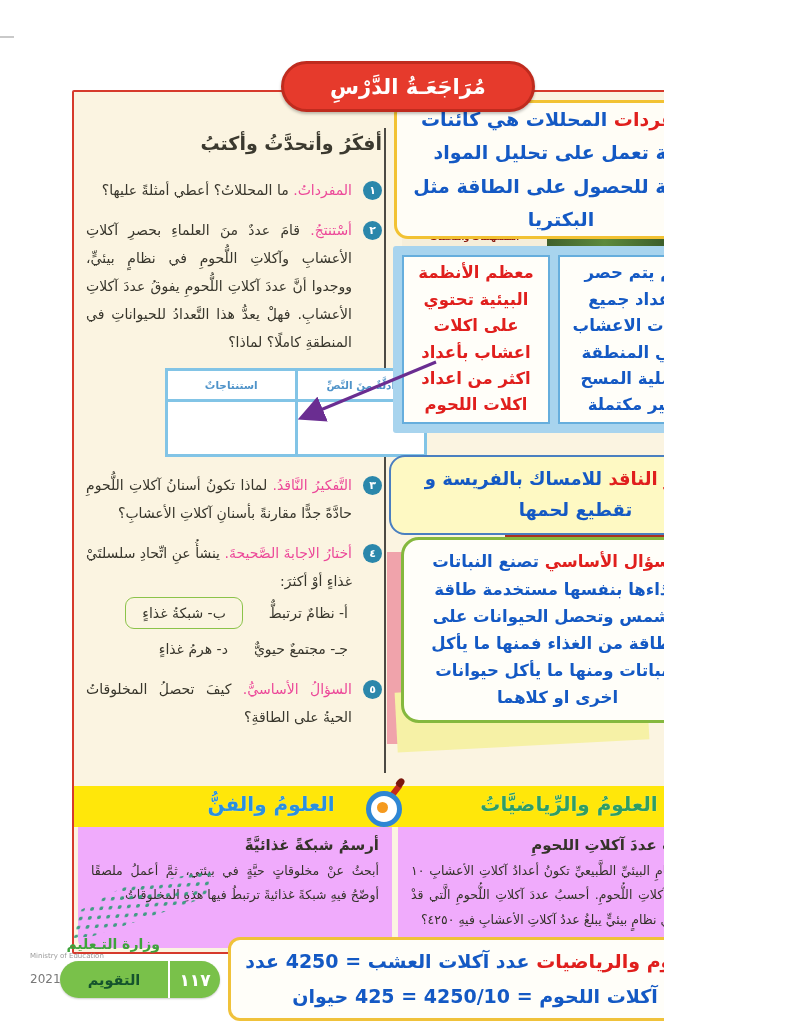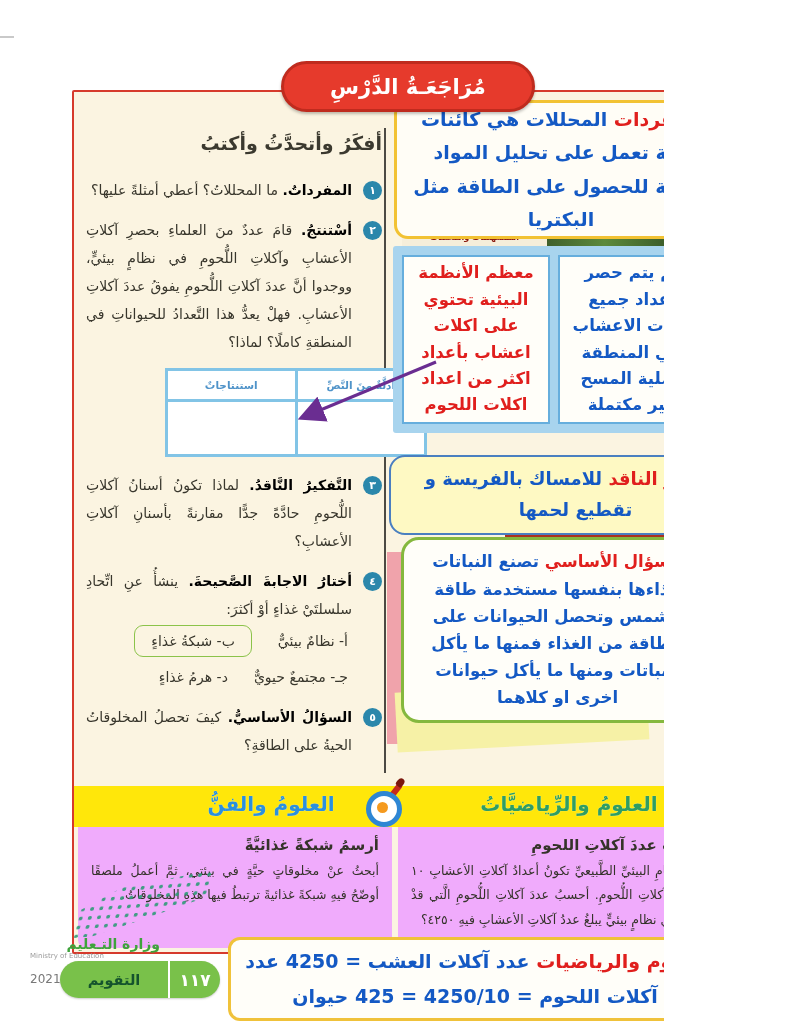--- a/index.html
+++ b/index.html
@@ -24,21 +24,21 @@
   #divider{left:384px;top:128px;width:2px;height:645px;background:#4c4a44;z-index:1;}
 
   
   #left-col{left:86px;top:124px;width:296px;direction:rtl;text-align:right;z-index:2;
     color:#38362c;font-size:14px;line-height:2.0;}
   #left-col .heading{font-size:19px;font-weight:bold;color:#3b392f;margin-bottom:14px;}
   .q{position:relative;padding-right:30px;margin-bottom:12px;text-align:justify;}
   .qnum{position:absolute;right:0;top:5px;width:19px;height:19px;border-radius:50%;
     background:#2b87ab;color:#fff;font-size:11px;font-weight:bold;display:flex;
     align-items:center;justify-content:center;}
-  .kw{color:#000000;font-weight:bold;}
+  .kw{color:#ec4899;font-weight:normal;}
 
   
   #evidence-table{width:262px;margin:4px -45px 14px 0;border:3px solid #82c4e6;
     background:#ffffff;border-collapse:collapse;direction:rtl;}
   #evidence-table td{border:3px solid #82c4e6;}
   #evidence-table .th{height:26px;color:#4f93c9;font-weight:bold;font-size:10.5px;
     text-align:center;vertical-align:middle;}
   #evidence-table .cell{height:50px;}
 
   
@@ -183,21 +183,21 @@
       <span class="qnum">٣</span>
       <span class="kw">التَّفكيرُ النَّاقدُ.</span>
       <span>لماذا تكونُ أسنانُ آكلاتِ اللُّحومِ حادَّةً جدًّا مقارنةً بأسنانِ آكلاتِ الأعشابِ؟</span>
     </div>
 
     <div class="q">
       <span class="qnum">٤</span>
       <span class="kw">أختارُ الاجابةَ الصَّحيحةَ.</span>
       <span>ينشأُ عنِ اتِّحادِ سلسلتَيْ غذاءٍ أوْ أكثرَ:</span>
       <div class="opt-row">
-        <span class="opt">أ- نظامٌ بيئيٌّ</span>
+        <span class="opt">أ- نظامٌ ترتبطٌّ</span>
         <span class="opt selected">ب- شبكةُ غذاءٍ</span>
       </div>
       <div class="opt-row">
         <span class="opt">جـ- مجتمعٌ حيويٌّ</span>
         <span class="opt">د- هرمُ غذاءٍ</span>
       </div>
     </div>
 
     <div class="q">
       <span class="qnum">٥</span>

